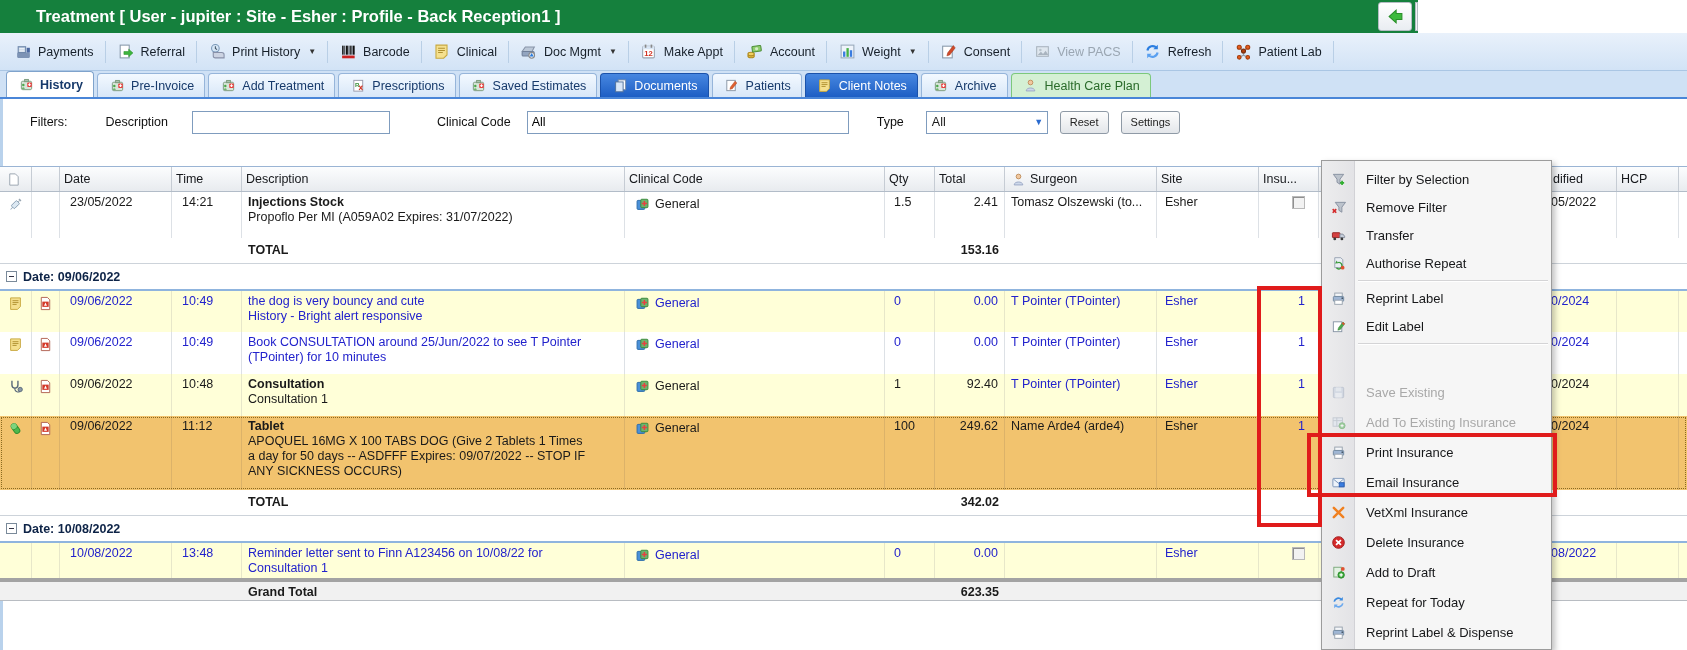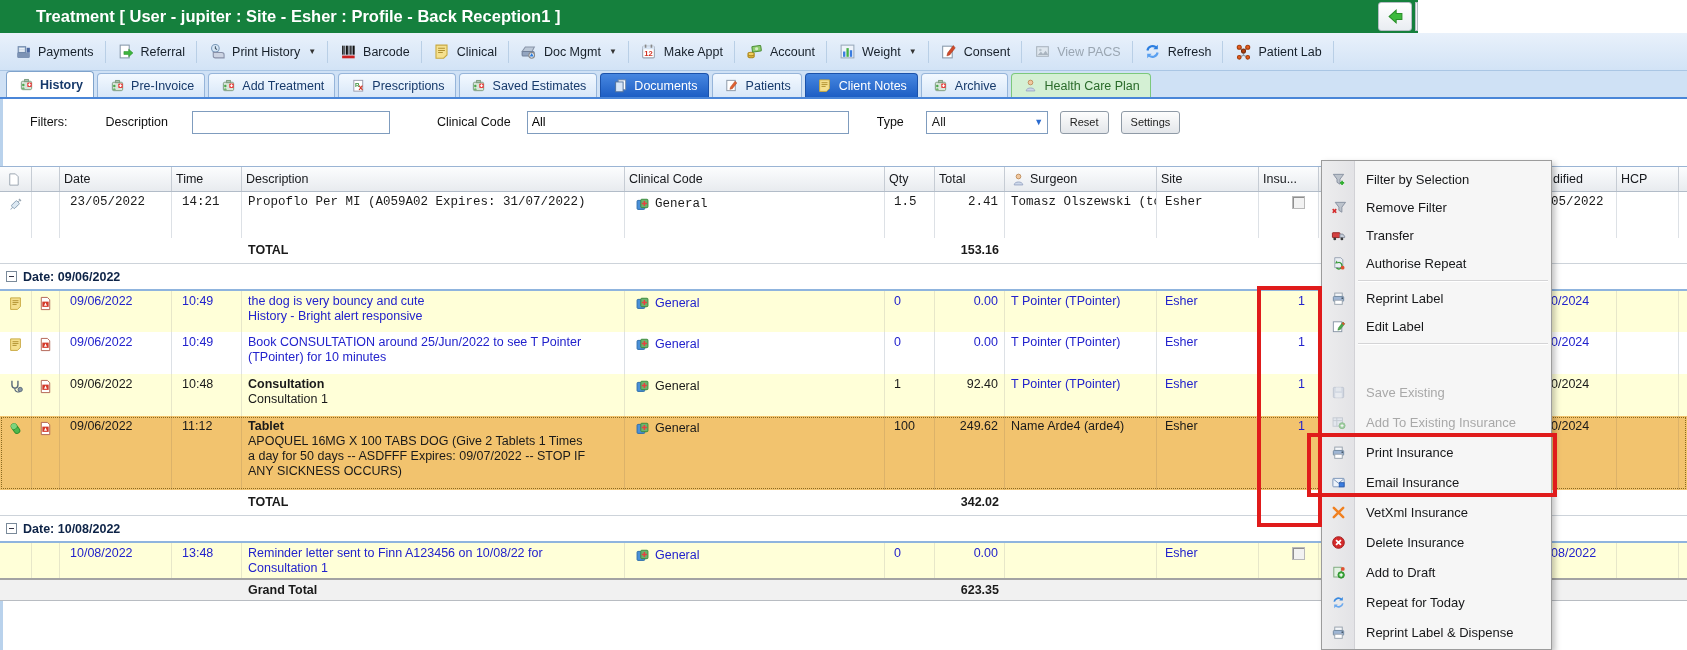--- a/index.html
+++ b/index.html
@@ -76,21 +76,21 @@
   .c-mod{padding-left:2px;white-space:nowrap;}
   .cb{display:inline-block;width:13px;height:13px;background:#f2f2f2;border:1px solid #b9b9b9;
     box-shadow:inset 1px 1px 0 #8f8f8f;margin:1px 0 0 22px;cursor:pointer;}
   .trow{height:25px;background:#fff;}
   .trow .c-desc{font-weight:bold;padding-top:5px;}
   .trow .c-total{font-weight:bold;padding-top:5px;}
   .grprow{height:26px;background:#fff;border-top:1px solid #cdd3da;display:flex;align-items:center;gap:6px;
     padding-left:6px;font-weight:bold;color:#0d2347;cursor:pointer;}
   .colbox{width:11px;height:11px;border:1px solid #7a8a9a;background:#fff;position:relative;flex:none;}
   .colbox::after{content:"";position:absolute;left:2px;top:4px;width:5px;height:1px;background:#334;}
-  .grandrow{height:23px;background:#f1f1f1;border-top:2px solid #a3a3a3;border-bottom:1px solid #b8bcc2;}
+  .grandrow{height:23px;background:#f1f1f1;border-top:4px solid #a3a3a3;border-bottom:1px solid #b8bcc2;}
   .grandrow .c-desc,.grandrow .c-total{font-weight:bold;padding-top:3px;}
   
   .ctxmenu{position:absolute;left:1321px;top:160px;width:231px;height:490px;background:#f6f6f6;
     border:1px solid #9c9c9c;box-shadow:3px 3px 6px rgba(0,0,0,.25);overflow:hidden;padding-top:4px;}
   .ctxmenu::before{content:"";position:absolute;left:0;top:0;width:32px;height:100%;
     background:linear-gradient(90deg,#ededee,#e3e3e6);border-right:1px solid #d2d2d6;}
   .mi{position:relative;display:flex;align-items:center;height:28px;cursor:pointer;}
   .mi .ic{position:absolute;left:7px;}
   .mi .lbl{padding-left:44px;white-space:nowrap;color:#17181a;font-size:13px;}
   .mi.disabled .lbl{color:#a9a9a9;cursor:default;}
@@ -459,35 +459,36 @@
         </div>
         <div class="cell"></div>
         <div class="cell">
           <span>dified</span>
         </div>
         <div class="cell">
           <span>HCP</span>
         </div>
         <div class="cell"></div>
       </div>
-      <div class="grow irow white" style="height: 46px; font-family: Liberation Mono, monospace;">
+      <div class="grow irow white" style="height: 46px;">
         <div class="cell " style="padding-left: 6px;"><span class="ic small">
             <svg viewBox="0 0 16 16">
               <g transform="rotate(45 8 8)">
                 <rect x="6.6" y="0.4" width="2.8" height="1.8" fill="#99a6b2"></rect>
                 <rect x="7.6" y="2.2" width="0.8" height="2" fill="#99a6b2"></rect>
                 <rect x="5.6" y="4.2" width="4.8" height="8" rx="1" fill="#dce8f2" stroke="#8aa0b4"></rect>
                 <rect x="7.6" y="12.2" width="0.8" height="3.2" fill="#8aa0b4"></rect>
               </g>
             </svg>
           </span></div>
         <div class="cell " style="padding-left: 4px;"></div>
         <div class="cell c-date">23/05/2022</div>
         <div class="cell c-time">14:21</div>
         <div class="cell c-desc">
+          <div class="b">Injections Stock</div>
           <div>Propoflo Per MI (A059A02 Expires: 31/07/2022)</div>
         </div>
         <div class="cell c-code">
           <span class="ic small">
             <svg viewBox="0 0 16 16">
               <rect x="2.2" y="3.6" width="8.2" height="9.6" rx="1" fill="#4a90d9" stroke="#2a6aa9"></rect>
               <rect x="6.2" y="2.4" width="7.6" height="9" rx="1" fill="#6db36d" stroke="#3a8a3a"></rect>
               <path d="M10 4.2v5.4M7.3 6.9h5.4" stroke="#e84040" stroke-width="1.6"></path>
             </svg>
           </span>

